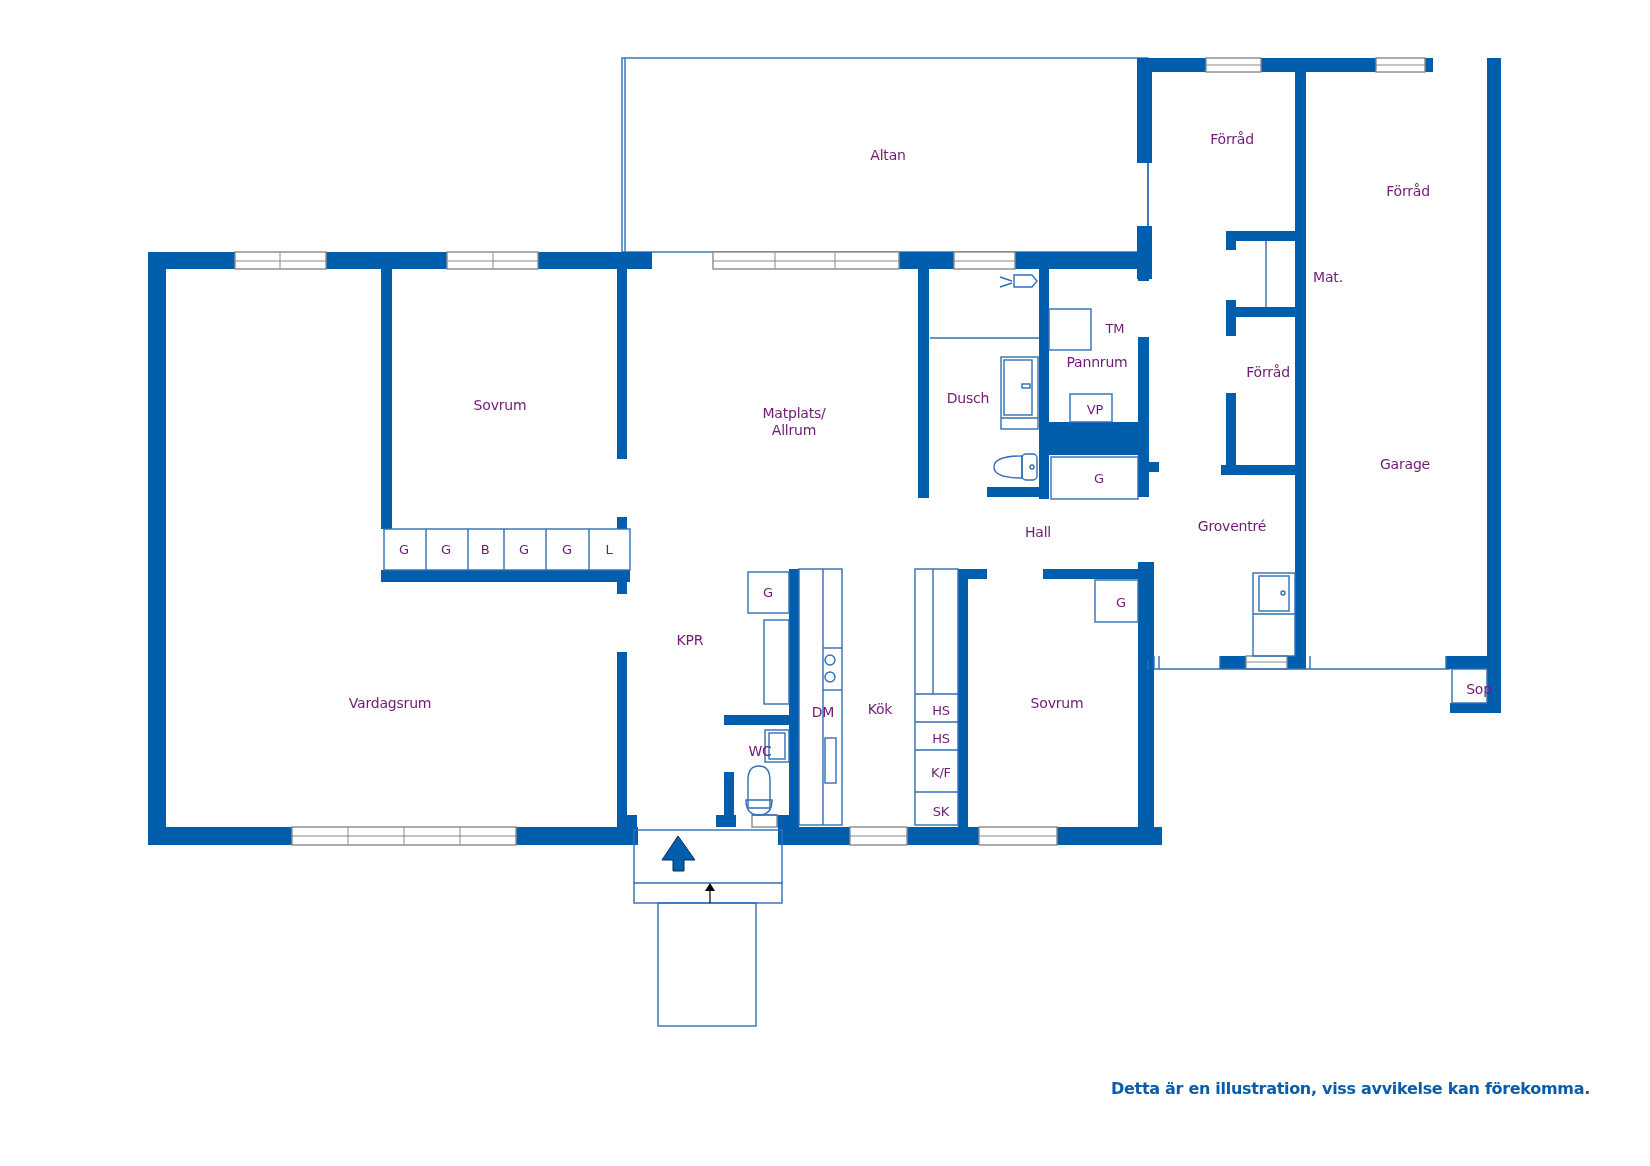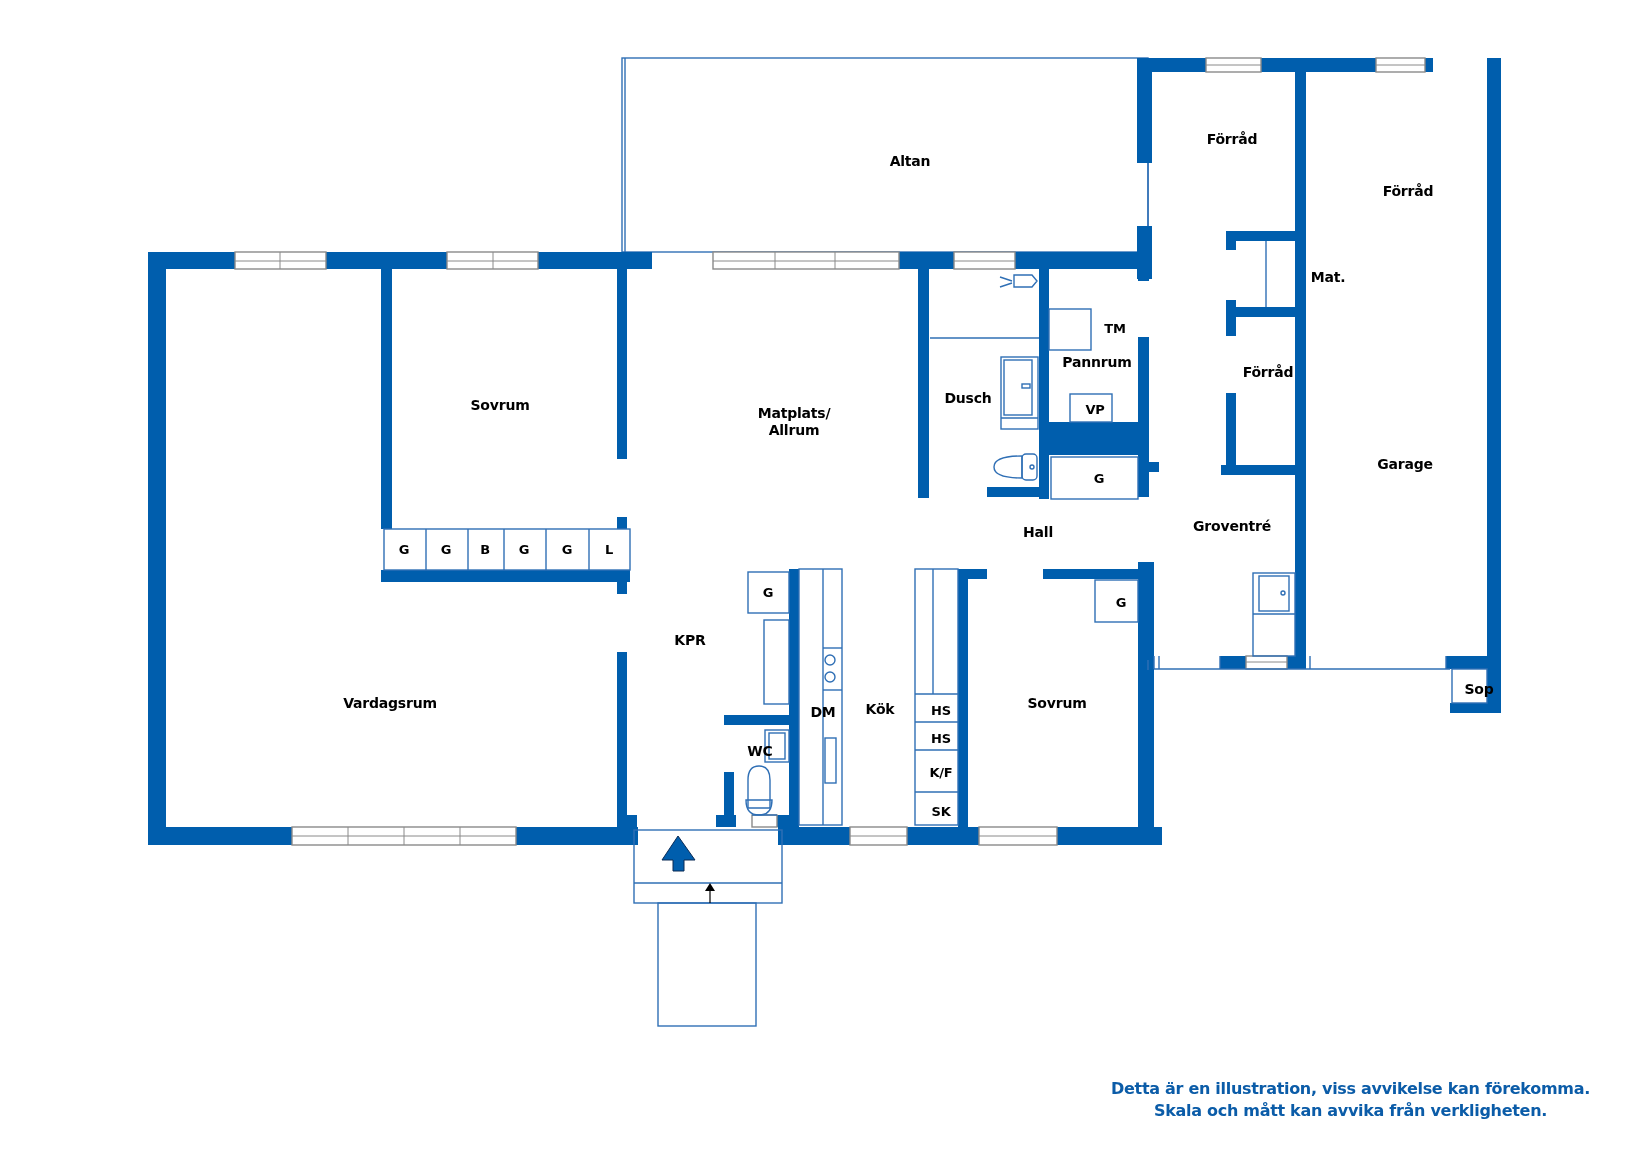--- a/index.html
+++ b/index.html
@@ -1,23 +1,23 @@
 <!DOCTYPE html>
 <html><head>
 <meta charset="utf-8">
 <style>
   html, body { margin:0; padding:0; background:#ffffff; }
   body { width:1650px; height:1166px; position:relative; overflow:hidden; font-family:"DejaVu Sans", sans-serif; }
   #plan { position:absolute; left:0; top:0; width:1650px; height:1166px; }
   .wall { fill:#005EAD; }
   .thin { fill:none; stroke:#2F6FB5; stroke-width:1.4; }
   .win { fill:#ffffff; stroke:#8a8a8a; stroke-width:1.4; }
-  .lbl { position:absolute; color:#000000; font-family:"DejaVu Sans", sans-serif; font-weight:bold; font-size:14px; white-space:nowrap; transform:translate(-50%,-50%); text-align:center; line-height:17px; letter-spacing:-0.2px; }
+  .lbl { position:absolute; color:#701a75; font-family:"DejaVu Sans", sans-serif; font-weight:normal; font-size:14px; white-space:nowrap; transform:translate(-50%,-50%); text-align:center; line-height:17px; letter-spacing:-0.2px; }
   .lbl.small { font-size:13px; }
-  .disclaimer { position:absolute; right:60px; top:1078px; text-align:center; color:#0B5CA8; font-family:"DejaVu Sans", sans-serif; font-weight:bold; font-size:16px; line-height:22px; letter-spacing:-0.3px; }
+  .disclaimer { position:absolute; right:60px; top:1078px; text-align:left; color:#0B5CA8; font-family:"DejaVu Sans", sans-serif; font-weight:bold; font-size:16px; line-height:22px; letter-spacing:-0.3px; }
 </style>
 </head>
 <body>
 
 <svg id="plan" viewBox="0 0 1650 1166" xmlns="http://www.w3.org/2000/svg">
 
   <g>
     <rect class="thin" x="622" y="58" width="526" height="194"></rect>
     <line class="thin" x1="625" y1="58" x2="625" y2="252"></line>
   </g>
@@ -205,21 +205,21 @@
     <rect class="thin" x="658" y="903" width="98" height="123"></rect>
     <line x1="710" y1="903" x2="710" y2="888" stroke="#000" stroke-width="1.2"></line>
     <polygon points="705,891 710,883 715,891" fill="#000"></polygon>
   </g>
 
   <g>
     <polygon points="678,836 662,860 673,860 673,871 684,871 684,860 695,860" fill="#005EAD" stroke="#0a2a55" stroke-width="1"></polygon>
   </g>
 </svg>
 
-<div class="lbl" style="left:888px;top:161px;margin-left:22px;">Altan</div>
+<div class="lbl" style="left:888px;top:155px;">Altan</div>
 <div class="lbl" style="left:1232px;top:139px;">Förråd</div>
 <div class="lbl" style="left:1408px;top:191px;">Förråd</div>
 <div class="lbl" style="left:1328px;top:277px;">Mat.</div>
 <div class="lbl" style="left:1268px;top:372px;">Förråd</div>
 <div class="lbl" style="left:1405px;top:464px;text-align:right;">Garage</div>
 <div class="lbl" style="left:500px;top:405px;">Sovrum</div>
 <div class="lbl" style="left:778px;top:422px;margin-left:16px;"><span>Matplats/</span><br><span>Allrum</span></div>
 <div class="lbl" style="left:968px;top:398px;">Dusch</div>
 <div class="lbl" style="left:1097px;top:362px;">Pannrum</div>
 <div class="lbl" style="left:1038px;top:532px;">Hall</div>
@@ -243,14 +243,13 @@
 <div class="lbl small" style="left:1099px;top:478px;">G</div>
 <div class="lbl small" style="left:768px;top:592px;">G</div>
 <div class="lbl small" style="left:1121px;top:602px;">G</div>
 <div class="lbl small" style="left:941px;top:710px;">HS</div>
 <div class="lbl small" style="left:941px;top:738px;">HS</div>
 <div class="lbl small" style="left:941px;top:772px;">K/F</div>
 <div class="lbl small" style="left:941px;top:811px;">SK</div>
 
 <div class="disclaimer">
   <div>Detta är en illustration, viss avvikelse kan förekomma.</div>
-  <div>Skala och mått kan avvika från verkligheten.</div>
 </div>
 
 </body></html>

